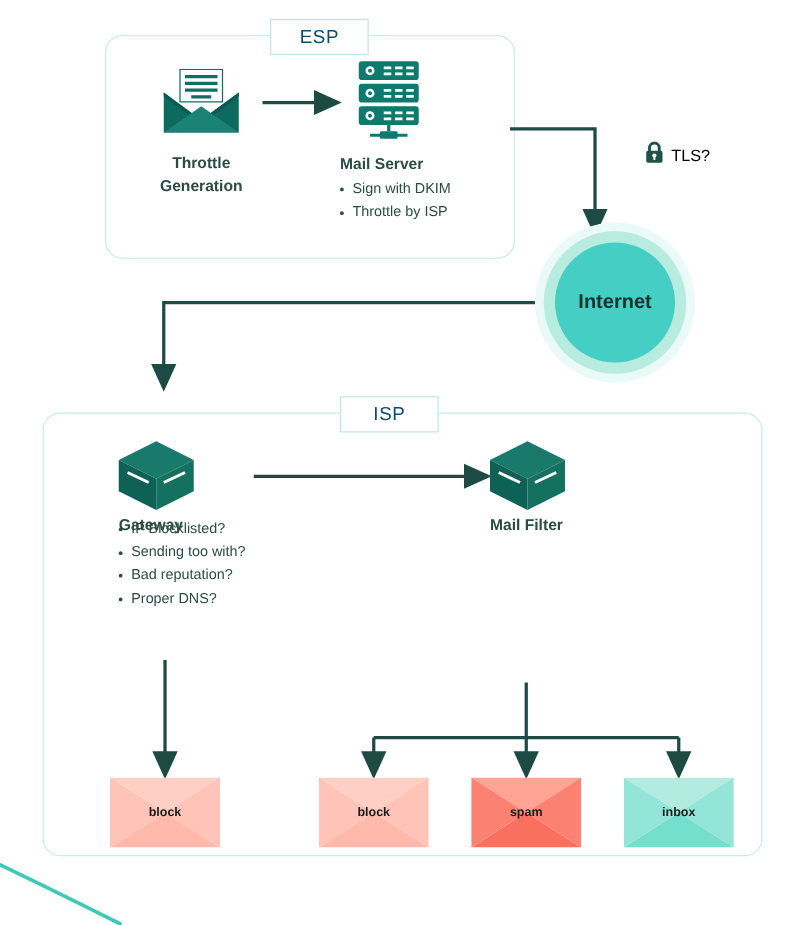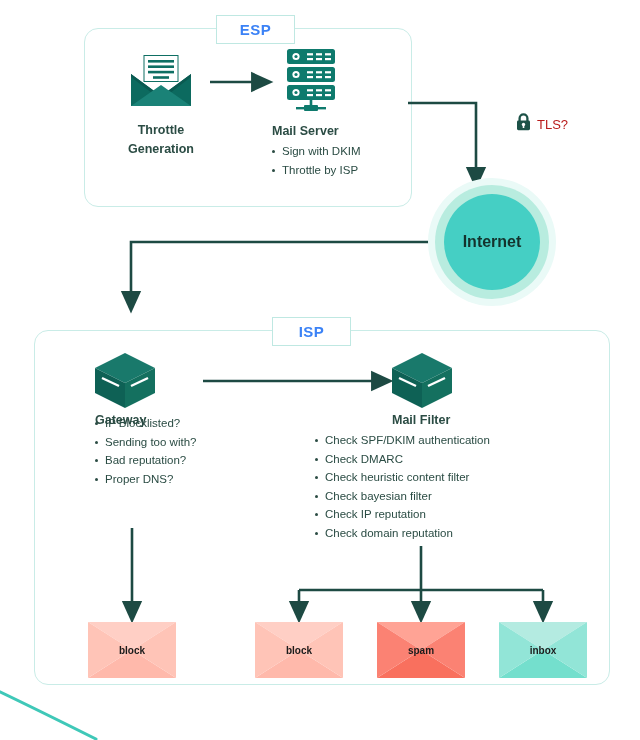--- a/index.html
+++ b/index.html
@@ -11,22 +11,22 @@
   #stage{position:absolute;left:0;top:0;width:640px;height:740px;}
 
   
   .panel{
     position:absolute;background:#ffffff;
     border:1.5px solid #c9ece7;border-radius:14px;
   }
   .panel-label{
     position:absolute;background:#ffffff;
     border:1.5px solid #bfe8e2;
-    font-weight:bold;letter-spacing:.5px;
-    color:#3b82f6;
+    font-weight:normal;letter-spacing:.5px;
+    color:#0c4a6e;
     display:flex;align-items:center;justify-content:center;
     z-index:6;
   }
 
   
   .node-title{
     position:absolute;font-weight:bold;font-size:12.5px;
     color:#2b4c44;white-space:nowrap;
   }
   .node-title.center{text-align:center;}
@@ -46,21 +46,21 @@
   .internet-wrap{position:absolute;z-index:3;}
   .ring{position:absolute;border-radius:50%;}
   .internet-label{
     position:absolute;left:0;top:0;width:100%;height:100%;
     display:flex;align-items:center;justify-content:center;
     font-weight:bold;font-size:16px;color:#14332d;
   }
 
   
   .tls{position:absolute;display:flex;align-items:center;gap:6px;z-index:5;}
-  .tls-text{font-size:13px;color:#b91c1c;}
+  .tls-text{font-size:13px;color:#000000;}
 
   
   .env{position:absolute;z-index:3;}
   .env svg{display:block;}
   .env span{
     position:absolute;left:0;top:0;width:100%;height:100%;
     display:flex;align-items:center;justify-content:center;
     font-size:10px;font-weight:bold;color:#1b1b1b;
   }
 
@@ -211,28 +211,20 @@
   <div class="icon" style="left:390px;top:352px;">
     <svg width="64" height="58" viewBox="0 0 64 58">
       <path d="M32,1 L62,16 L32,31 L2,16 Z" fill="#19796b"></path>
       <path d="M2,16 L32,31 L32,56 L2,41 Z" fill="#0e6155"></path>
       <path d="M62,16 L32,31 L32,56 L62,41 Z" fill="#14705f"></path>
       <path d="M9,26 L26,34" stroke="#ffffff" stroke-width="2.4" fill="none"></path>
       <path d="M55,26 L38,34" stroke="#ffffff" stroke-width="2.4" fill="none"></path>
     </svg>
   </div>
   <div class="node-title" style="left:392px;top:413px;">Mail Filter</div>
-  <div class="bullets" style="left:314px;top:431px;">
-    <div>Check SPF/DKIM authentication</div>
-    <div>Check DMARC</div>
-    <div>Check heuristic content filter</div>
-    <div>Check bayesian filter</div>
-    <div>Check IP reputation</div>
-    <div>Check domain reputation</div>
-  </div>
 
   <div class="env" style="left:88px;top:622px;">
     <svg width="88" height="56" viewBox="0 0 88 56">
       <path d="M0,0 H88 L44,28 Z" fill="#ffcfc5"></path>
       <path d="M0,56 H88 L44,28 Z" fill="#ffb9ab"></path>
       <path d="M0,0 V56 L44,28 Z" fill="#ffc4b7"></path>
       <path d="M88,0 V56 L44,28 Z" fill="#ffc4b7"></path>
     </svg>
     <span>block</span>
   </div>

